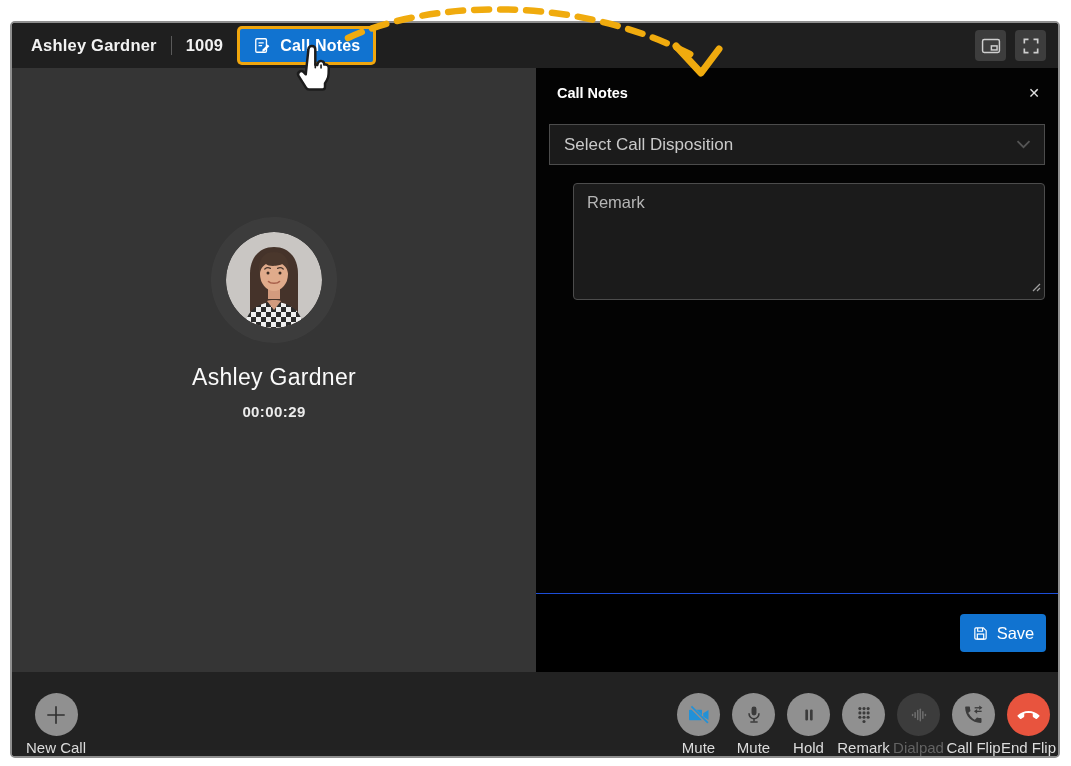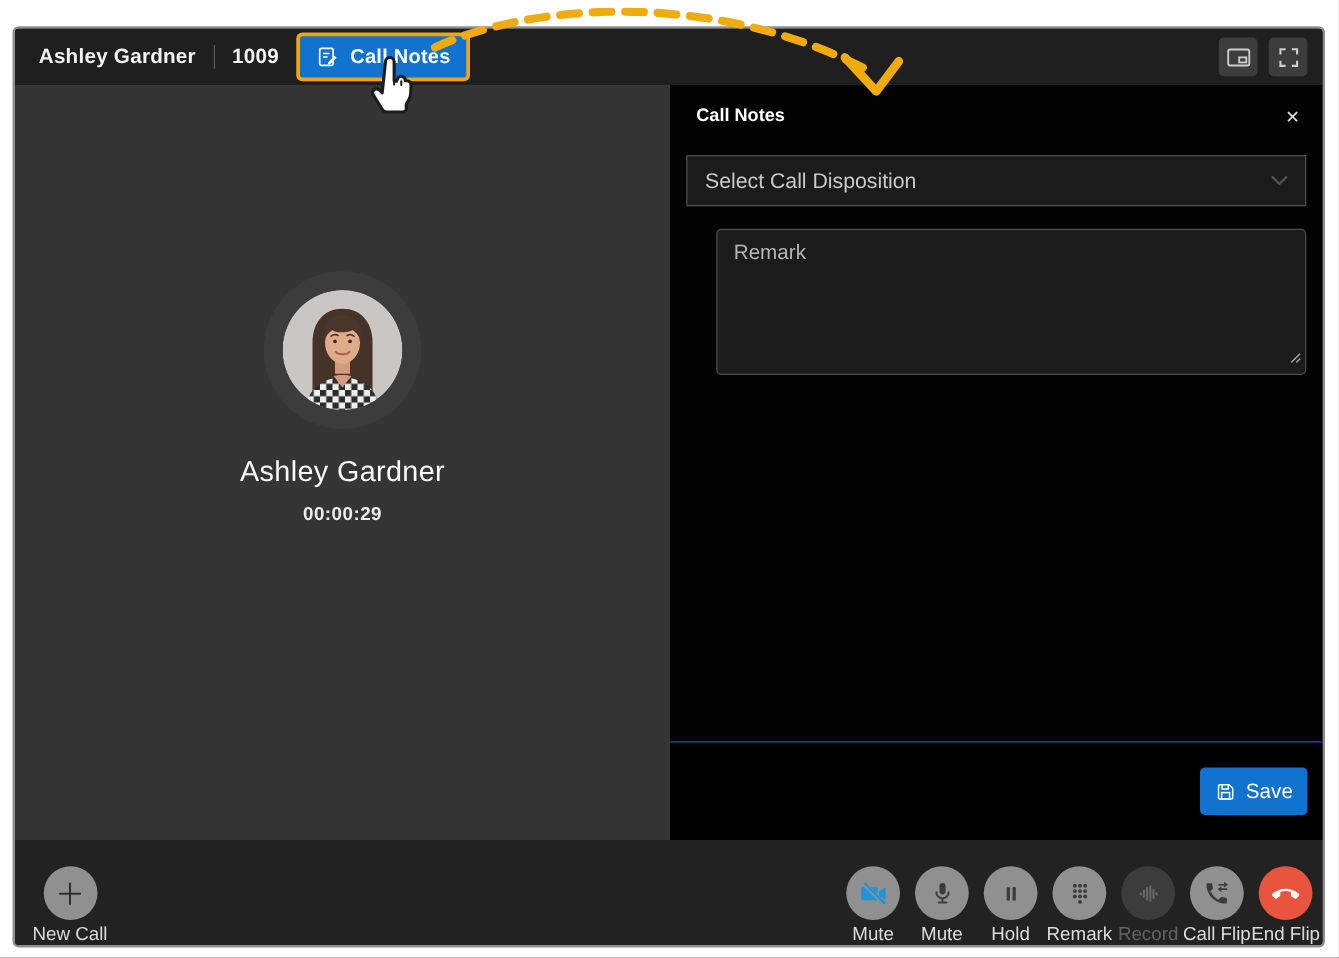--- a/index.html
+++ b/index.html
@@ -262,21 +262,21 @@
         <div class="tb-circle">
           <svg width="22" height="22" viewBox="0 0 24 24" fill="#6e6e6e">
             <rect x="4.2" y="10.6" width="1.6" height="2.8" rx="0.8"></rect>
             <rect x="7" y="8.6" width="1.6" height="6.8" rx="0.8"></rect>
             <rect x="9.8" y="6.2" width="1.6" height="11.6" rx="0.8"></rect>
             <rect x="12.6" y="4.8" width="1.6" height="14.4" rx="0.8"></rect>
             <rect x="15.4" y="7.6" width="1.6" height="8.8" rx="0.8"></rect>
             <rect x="18.2" y="10.6" width="1.6" height="2.8" rx="0.8"></rect>
           </svg>
         </div>
-        <div class="tb-label">Record</div>
+        <div class="tb-label">Dialpad</div>
       </div>
 
 
       <div class="tb-item">
         <div class="tb-circle">
           <svg width="23" height="23" viewBox="0 0 24 24">
             <path fill="#3b3b3b" d="M7.4 11.5c1.3 2.6 3.4 4.7 6 6l2-2c.25-.25.62-.33.94-.22.95.31 2 .48 3.06.48.52 0 .95.43.95.95v3.1c0 .52-.43.95-.95.95-8.9 0-16.1-7.2-16.1-16.1 0-.52.43-.95.95-.95h3.1c.52 0 .95.43.95.95 0 1.07.17 2.1.48 3.06.1.32.03.69-.23.94l-2.15 1.87z"></path>
             <g fill="#3b3b3b">
               <path d="M13.2 4.3h5.2v1.4h-5.2z"></path>
                 <path d="M18 2.6l3.3 2.4L18 7.4z"></path>

